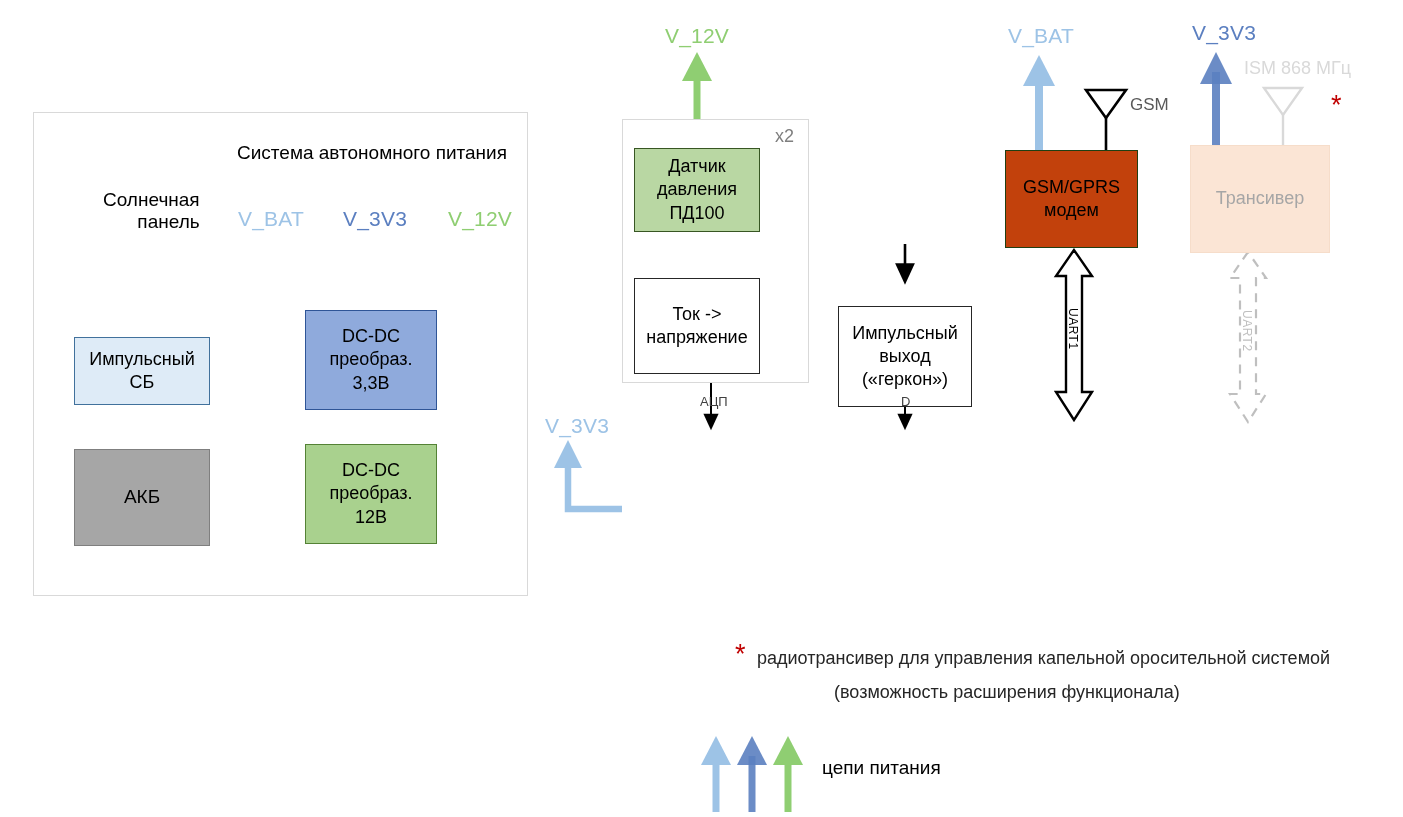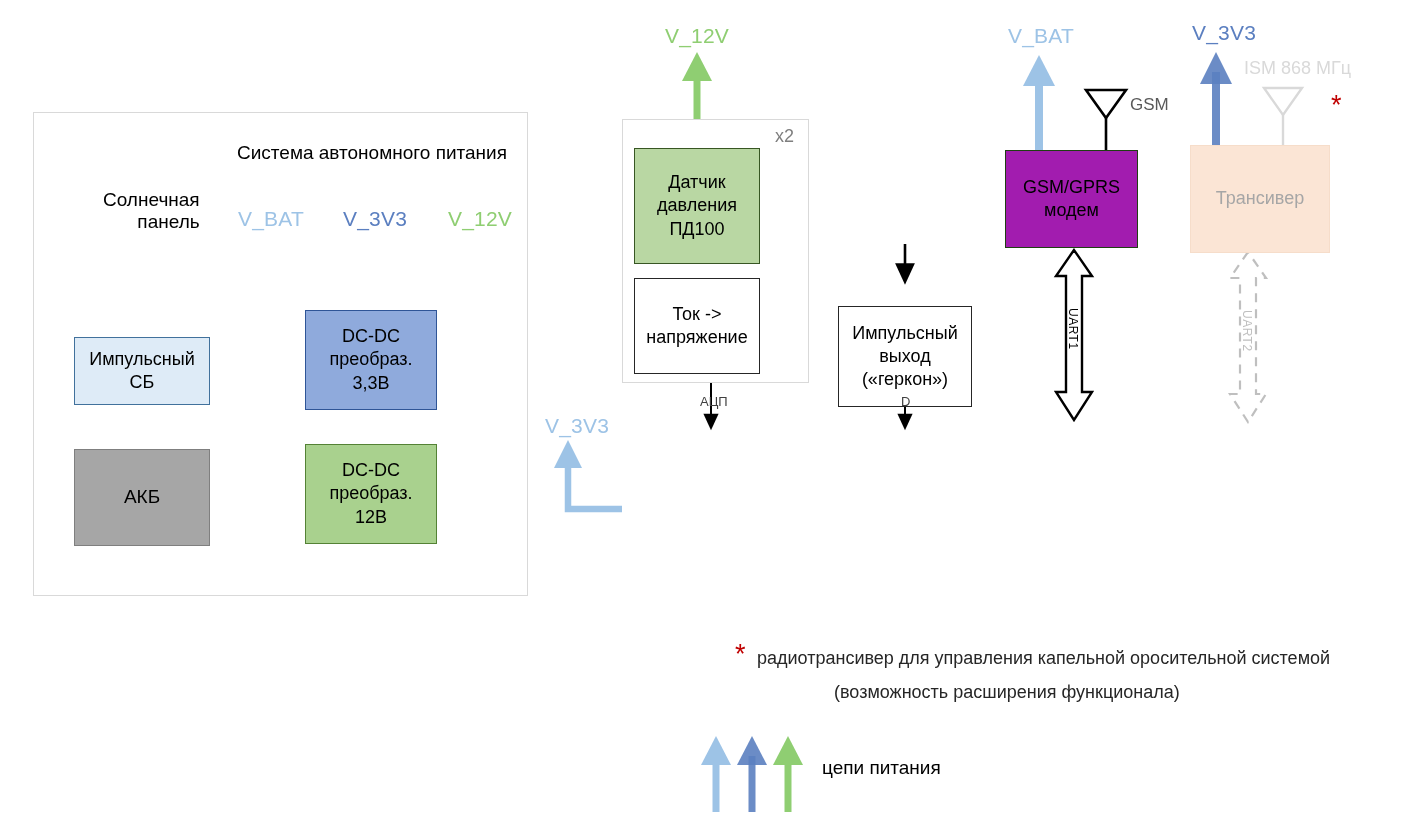--- a/index.html
+++ b/index.html
@@ -13,21 +13,21 @@
   .lbl{position:absolute;white-space:nowrap;}
 
   
   .b-frame      {border:1px solid #d9d9d9;background:#ffffff;}
   .b-ctrl       {border:1.6px solid #41719c;background:#deebf7;color:#000;}
   .b-akb        {border:1.6px solid #7f7f7f;background:#a6a6a6;color:#000;}
   .b-dc33       {border:1.6px solid #2f5597;background:#8faadc;color:#000;}
   .b-dc12       {border:1.6px solid #548235;background:#a9d18e;color:#000;}
   .b-green      {border:1.8px solid #375623;background:#b9d7a3;color:#000;}
   .b-white      {border:1.8px solid #262626;background:#ffffff;color:#000;}
-  .b-gsm        {border:1.8px solid #1f3f13;background:#a21caf;color:#000;}
+  .b-gsm        {border:1.8px solid #1f3f13;background:#c2410c;color:#000;}
   .b-trx        {border:1px solid #f6ddca;background:#fbe5d5;color:#a6a6a6;}
   .b-mcu        {border:1.5px solid #2d3142;background:#b4c7e7;color:#000;}
 
   .t-title      {font-size:19px;color:#000;}
   .t-box        {font-size:19px;}
   .t-boxsm      {font-size:18px;}
   .t-rail       {font-size:21px;letter-spacing:.2px;}
   .c-bat        {color:#9dc3e6;}
   .c-3v3        {color:#5b7fc0;}
   .c-12v        {color:#8fce72;}
@@ -188,21 +188,21 @@
 
   <div class="lbl t-rail c-bat" style="left:238px;top:207px;">V_BAT</div>
   <div class="lbl t-rail c-3v3" style="left:343px;top:207px;">V_3V3</div>
   <div class="lbl t-rail c-12v" style="left:448px;top:207px;">V_12V</div>
 
   <div class="box b-frame" style="left:622px;top:119px;width:187px;height:264px;"></div>
   <div class="lbl t-x2" style="left:775px;top:126px;">x2</div>
 
   <div class="lbl t-rail c-12v" style="left:665px;top:24px;">V_12V</div>
 
-  <div class="box b-green t-boxsm" style="left:634px;top:148px;width:126px;height:116px;white-space:pre-line;">Датчик
+  <div class="box b-green t-boxsm" style="left:634px;top:148px;width:126px;height:84px;white-space:pre-line;">Датчик
 давления
 ПД100</div>
 
   <div class="box b-white t-boxsm" style="left:634px;top:278px;width:126px;height:96px;white-space:pre-line;">Ток -&gt;
 напряжение</div>
 
   <div class="lbl t-small" style="left:700px;top:394px;">АЦП</div>
 
 
   <div class="box b-white t-boxsm" style="left:838px;top:278px;width:134px;height:101px;white-space:pre-line;margin-top:28px;">Импульсный

